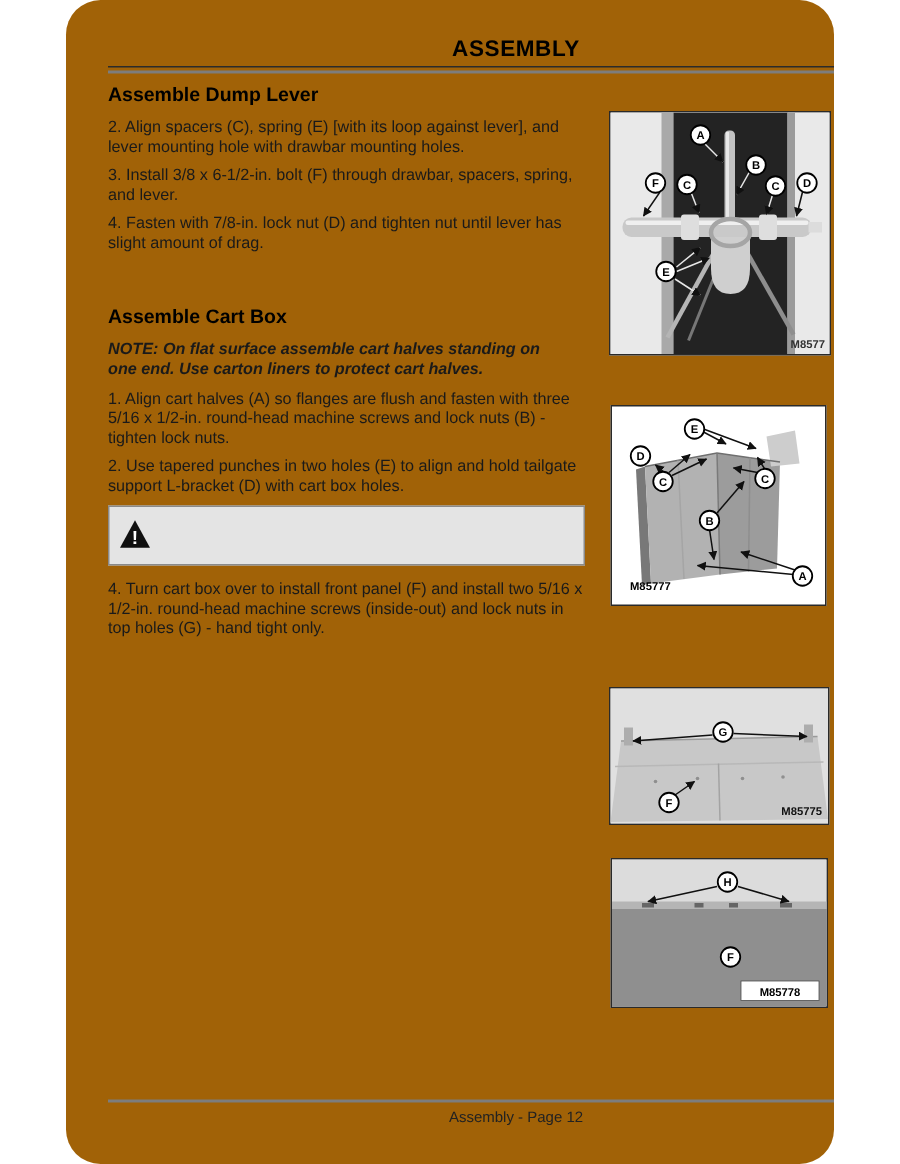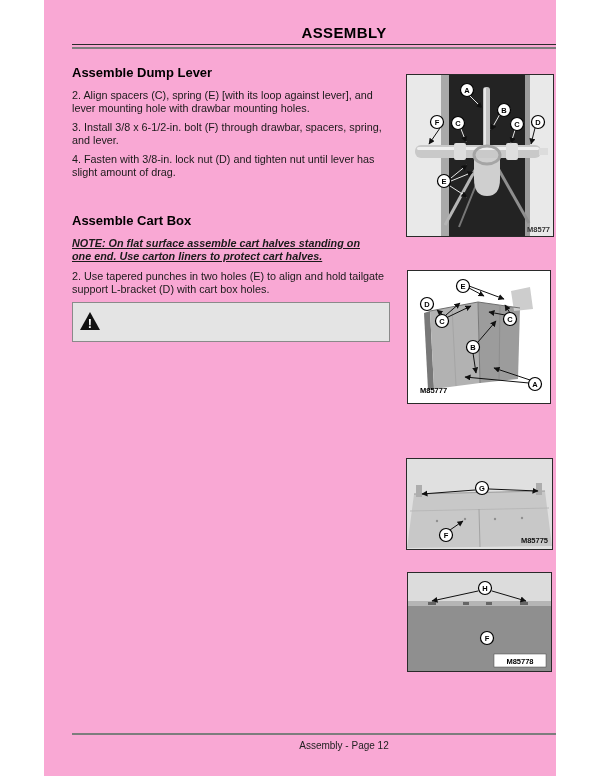--- a/index.html
+++ b/index.html
@@ -1,32 +1,32 @@
 <!DOCTYPE html>
 <html><head>
 <meta charset="utf-8">
 <style>
   html,body { margin:0; padding:0; background:#fff; }
   .page {
     position:relative; width:512px; height:776px; margin:0 auto;
-    background:#f9a8d4; color:#1a1a1a;
-    font-family:"Liberation Sans", sans-serif; overflow:hidden;
+    background:#a16207; color:#1a1a1a;
+    font-family:"Liberation Sans", sans-serif; overflow:hidden;border-radius:23px;
   }
   .page-title {
     position:absolute; top:24px; left:28px; width:544px;
     text-align:center; font-size:15px; font-weight:bold; letter-spacing:.4px; color:#000;
   }
   .hr-thin  { position:absolute; left:28px; width:544px; top:44px; height:1px; background:#2b2b2b; }
   .hr-thick { position:absolute; left:28px; width:544px; top:47px; height:2px; background:#7d7d7d; }
 
   .left-col { position:absolute; left:28px; top:55px; width:318px; font-size:10.8px; line-height:13px; }
-  .left-col h2 { margin:10px 0 8px 0; font-size:13px; line-height:16px; font-weight:bold; color:#000; }
+  .left-col h2 { margin:0 0 8px 0; font-size:13px; line-height:16px; font-weight:bold; color:#000; }
   .left-col h2.second { margin-top:34px; }
   .left-col p { margin:0 0 6px 0; }
-  .note { font-weight:bold; font-style:italic; max-width:304px; margin-bottom:7px !important;text-decoration:underline; }
+  .note { font-weight:bold; font-style:italic; max-width:304px; margin-bottom:7px !important; }
 
   .caution-box {
     display:flex; align-items:flex-start; gap:6px;
     background:#e4e4e4; border:1px solid #8a8a8a;
     padding:8px 6px 10px 6px; margin:4px 0 10px 0;
   }
   .caution-box .warn { flex:0 0 22px; height:20px; }
   .caution-text { font-weight:bold; margin:0 !important; }
 
   .fig { position:absolute; border:1px solid #2a2a2a; background:#fff; }
@@ -43,33 +43,35 @@
 <div class="page">
 
   <div class="page-title">ASSEMBLY</div>
   <div class="hr-thin"></div>
   <div class="hr-thick"></div>
 
   <div class="left-col">
     <h2>Assemble Dump Lever</h2>
     <p>2. Align spacers (C), spring (E) [with its loop against lever], and lever mounting hole with drawbar mounting holes.</p>
     <p>3. Install 3/8 x 6-1/2-in. bolt (F) through drawbar, spacers, spring, and lever.</p>
-    <p>4. Fasten with 3/8-in. lock nut (D) and tighten nut until lever has slight amount of drag.</p>
+    <p>4. Fasten with 7/8-in. lock nut (D) and tighten nut until lever has slight amount of drag.</p>
 
     <h2 class="second">Assemble Cart Box</h2>
     <p class="note">NOTE:  On flat surface assemble cart halves standing on one end. Use carton liners to protect cart halves.</p>
+    <p>1. Align cart halves (A) so flanges are flush and fasten with three 5/16 x 1/2-in. round-head machine screws and lock nuts (B) - tighten lock nuts.</p>
     <p>2. Use tapered punches in two holes (E) to align and hold tailgate support L-bracket (D) with cart box holes.</p>
 
     <div class="caution-box">
       <svg class="warn" viewBox="0 0 24 22">
         <path d="M12,1 L23,21 L1,21 Z" fill="#101010"></path>
         <text x="12" y="18.5" text-anchor="middle" font-size="14" font-weight="bold" fill="#ffffff" font-family="Liberation Sans, sans-serif">!</text>
       </svg>
     </div>
 
+    <p>4. Turn cart box over to install front panel (F) and install two 5/16 x 1/2-in. round-head machine screws (inside-out) and lock nuts in top holes (G) - hand tight only.</p>
   </div>
 
   <div class="fig" style="left:362px; top:74px; width:146px; height:161px;">
     <svg width="146" height="161" viewBox="0 0 146 161">
       <defs>
         <marker id="ah1" markerWidth="7" markerHeight="7" refX="5.5" refY="3" orient="auto">
           <path d="M0,0 L6,3 L0,6 Z" fill="#101010"></path>
         </marker>
       </defs>
       <rect x="0" y="0" width="146" height="161" fill="#e9e9e9"></rect>

